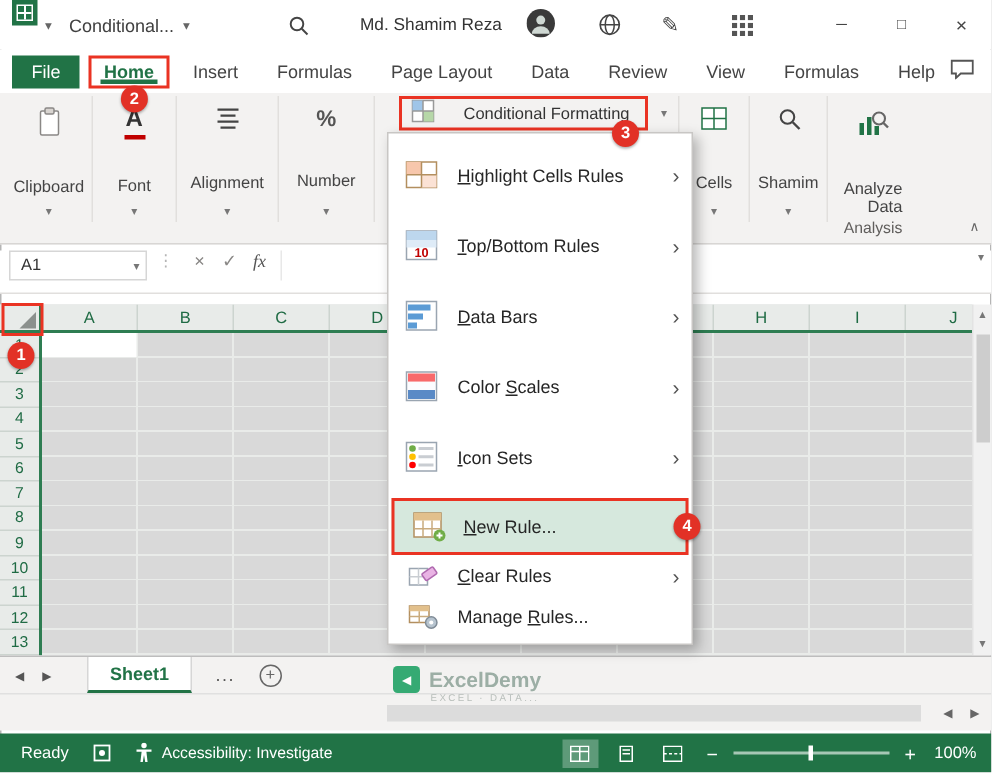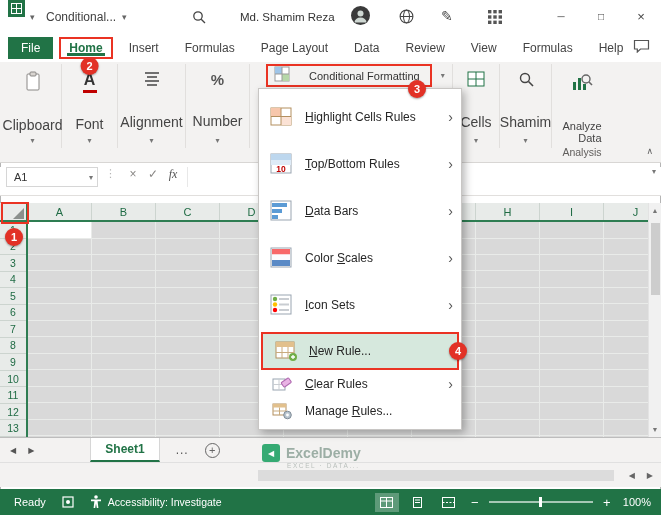--- a/index.html
+++ b/index.html
@@ -38,21 +38,21 @@
   .rtab.active { border:2px solid #ea3323; padding:2px 8px; color:#217346; font-weight:bold; }
   .rtab.active::after { content:""; position:absolute; left:6px; right:6px; bottom:1px; height:2.5px; background:#217346; }
   .tr-icons { margin-left:auto; margin-right:12px; display:flex; align-items:center; gap:14px; }
 
   
   .ribbon { position:absolute; top:62px; left:0; right:0; height:101px; background:#f3f2f1;
             border-bottom:1px solid #d8d6d4; }
   .rgroup { position:absolute; top:2px; height:84px; display:flex; flex-direction:column;
             align-items:center; justify-content:space-between; padding:7px 2px 3px;
             border-right:1px solid #e1dfdd; }
-  .g-label { font-size:14px; color:#444;margin-top:18px; }
+  .g-label { font-size:11px; color:#444;margin-top:18px; }
   .g-chev { font-size:8px; color:#777; }
   .font-a { font-size:16px; font-weight:bold; color:#333; display:flex; flex-direction:column; align-items:center; }
   .font-a .redbar { width:14px; height:3px; background:#c00000; margin-top:1px; }
   .pct { font-size:15px; font-weight:bold; color:#555; }
   .cf-btn { position:absolute; left:266px; top:2px; width:166px; height:23px;
             border:2px solid #ea3323; display:flex; align-items:center; gap:19px; padding:0 6px; }
   .cf-label { font-size:11px; color:#333; white-space:nowrap; }
   .cf-btn .g-chev { margin-left:2px; }
   .analysis-label { position:absolute; left:550px; top:84px; width:64px; text-align:center;
                     font-size:10.5px; color:#605e5c; }
@@ -106,21 +106,21 @@
   .mi-lg { height:47px; } .mi-sm { height:27px; }
   .mi-newrule { height:38px; margin:4px 2px 0; background:#d6e8dd; border:2px solid #ea3323; }
   .mi-icon { width:30px; display:flex; align-items:center; justify-content:center; flex:none; }
   .mi-label { margin-left:8px; font-size:12px; color:#262626; white-space:nowrap; }
   .mi-arrow { margin-left:auto; font-size:14px; color:#555; padding-right:2px; }
 
   
   .sheettabs { position:absolute; top:437px; left:0; right:0; height:25px; background:#f3f2f1;
                border-top:1px solid #bdbdbd; display:flex; align-items:center; }
   .st-nav { margin-left:10px; display:flex; gap:12px; font-size:8px; color:#555; }
-  .sheet-tab { margin-left:56px; height:24px; display:flex; align-items:center; padding:0 14px;
+  .sheet-tab { margin-left:24px; height:24px; display:flex; align-items:center; padding:0 14px;
                background:#fff; border-left:1px solid #d6d6d6; border-right:1px solid #d6d6d6;
                border-bottom:2.5px solid #217346; color:#217346; font-weight:bold; font-size:12px; }
   .st-more { margin-left:16px; color:#555; font-size:12px; letter-spacing:1px; }
   .st-add { margin-left:16px; width:15px; height:15px; border:1.2px solid #666; border-radius:50%;
             color:#666; font-size:11px; display:flex; align-items:center; justify-content:center; }
 
   
   .hscroll { position:absolute; top:462px; left:0; right:0; height:25px; background:#f3f2f1;
              border-top:1px solid #e0e0e0; }
   .hs-thumb { position:absolute; left:258px; width:356px; top:7px; height:11px; background:#dcdcdc; }

